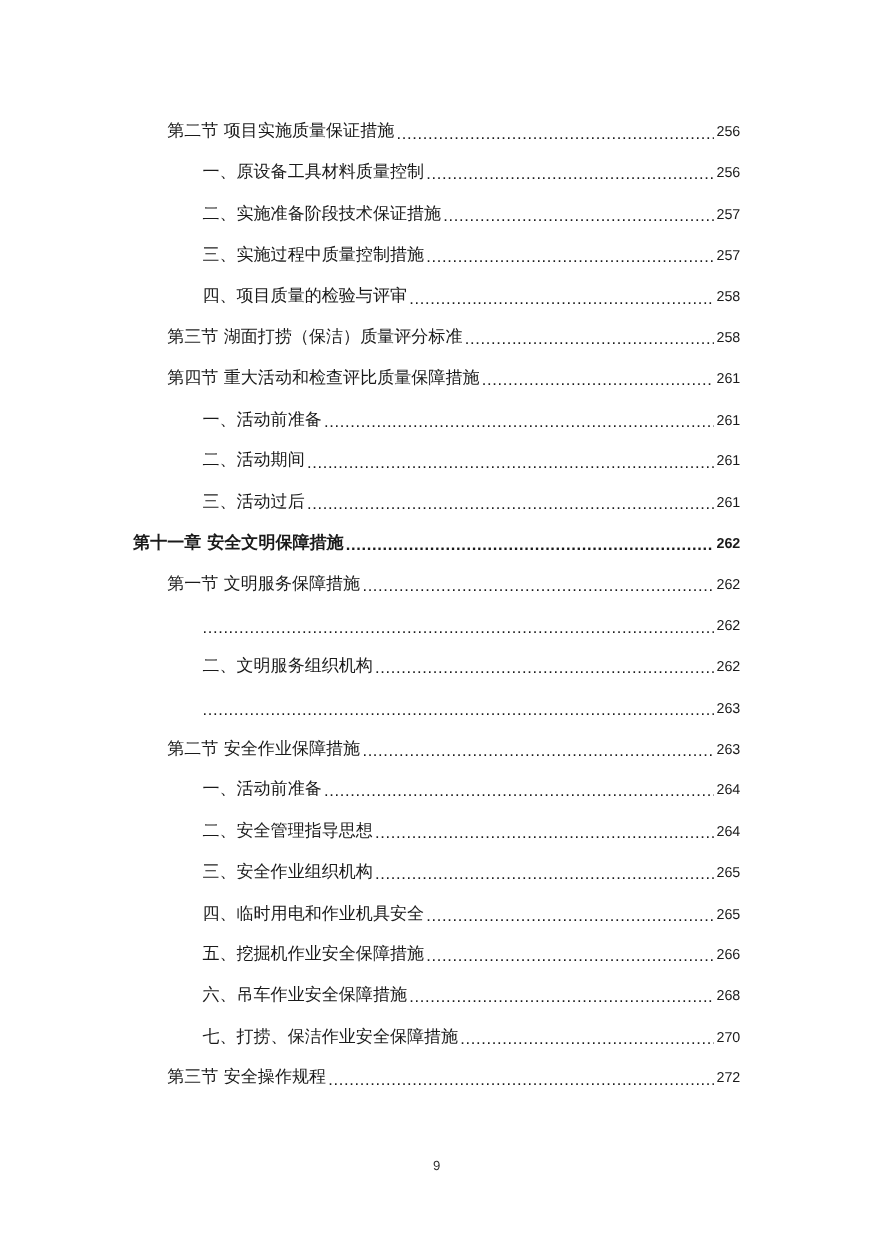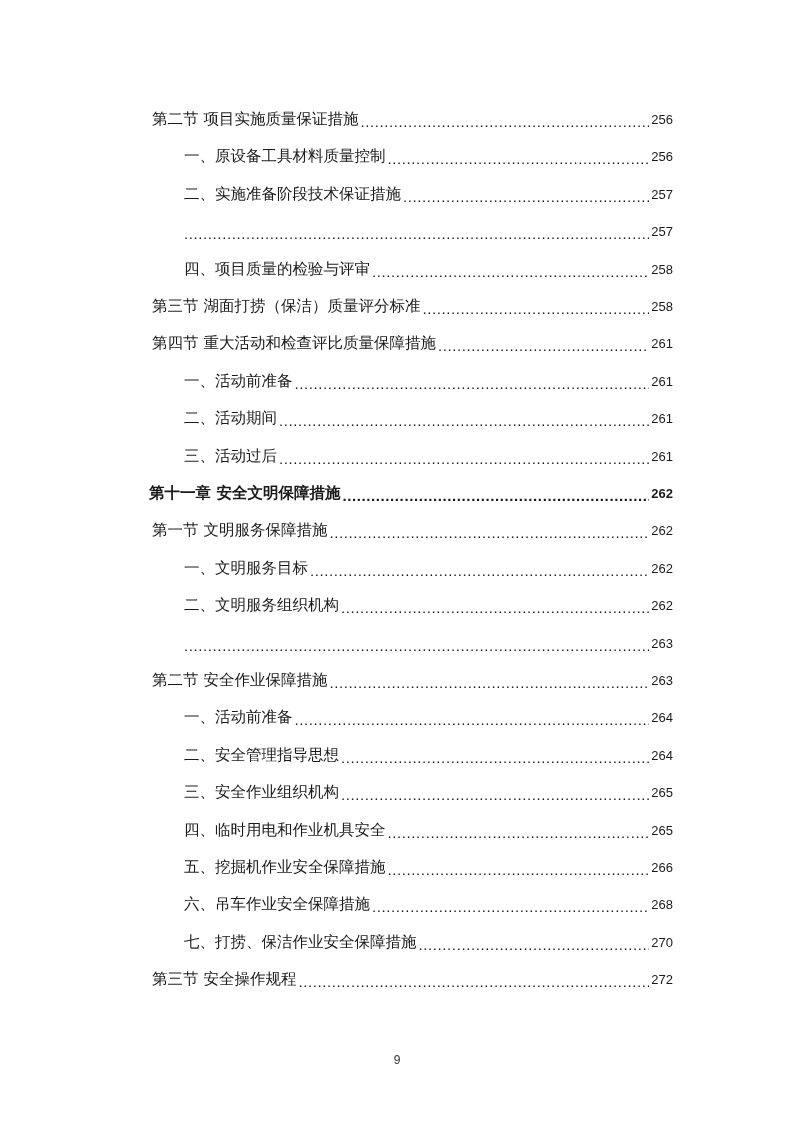--- a/index.html
+++ b/index.html
@@ -24,21 +24,21 @@
     .toc-row {
       position: absolute;
       height: 37px;
       display: flex;
       align-items: center;
       font-size: 15.5px;
       line-height: 37px;
       white-space: nowrap;
       right: 121px;
     }
-    .toc-row.level-0 { left: 121px; font-weight: bold; margin-left: 28px; }
+    .toc-row.level-0 { left: 121px; font-weight: bold; }
     .toc-row.level-1 { left: 152px; }
     .toc-row.level-2 { left: 184px; }
     .toc-title {
       flex: 0 0 auto;
       padding-right: 2px;
     }
     .toc-leader {
       flex: 1 1 auto;
       overflow: hidden;
       height: 37px;
@@ -85,20 +85,21 @@
     <span class="toc-title">一、原设备工具材料质量控制</span>
     <span class="toc-leader"></span>
     <span class="toc-page">256</span>
   </div>
   <div class="toc-row level-2" style="top:74.8px">
     <span class="toc-title">二、实施准备阶段技术保证措施</span>
     <span class="toc-leader"></span>
     <span class="toc-page">257</span>
   </div>
   <div class="toc-row level-2" style="top:112.2px">
+    <span class="toc-title">三、实施过程中质量控制措施</span>
     <span class="toc-leader"></span>
     <span class="toc-page">257</span>
   </div>
   <div class="toc-row level-2" style="top:149.6px">
     <span class="toc-title">四、项目质量的检验与评审 </span>
     <span class="toc-leader"></span>
     <span class="toc-page">258</span>
   </div>
   <div class="toc-row level-1" style="top:187px">
     <span class="toc-title">第三节  湖面打捞（保洁）质量评分标准 </span>
@@ -129,21 +130,20 @@
     <span class="toc-title">第十一章  安全文明保障措施 </span>
     <span class="toc-leader"></span>
     <span class="toc-page">262</span>
   </div>
   <div class="toc-row level-1" style="top:411.4px">
     <span class="toc-title">第一节  文明服务保障措施</span>
     <span class="toc-leader"></span>
     <span class="toc-page">262</span>
   </div>
   <div class="toc-row level-2" style="top:448.8px">
-    <span class="toc-title">一、文明服务目标</span>
     <span class="toc-leader"></span>
     <span class="toc-page">262</span>
   </div>
   <div class="toc-row level-2" style="top:486.2px">
     <span class="toc-title">二、文明服务组织机构</span>
     <span class="toc-leader"></span>
     <span class="toc-page">262</span>
   </div>
   <div class="toc-row level-2" style="top:523.6px">
     <span class="toc-leader"></span>

